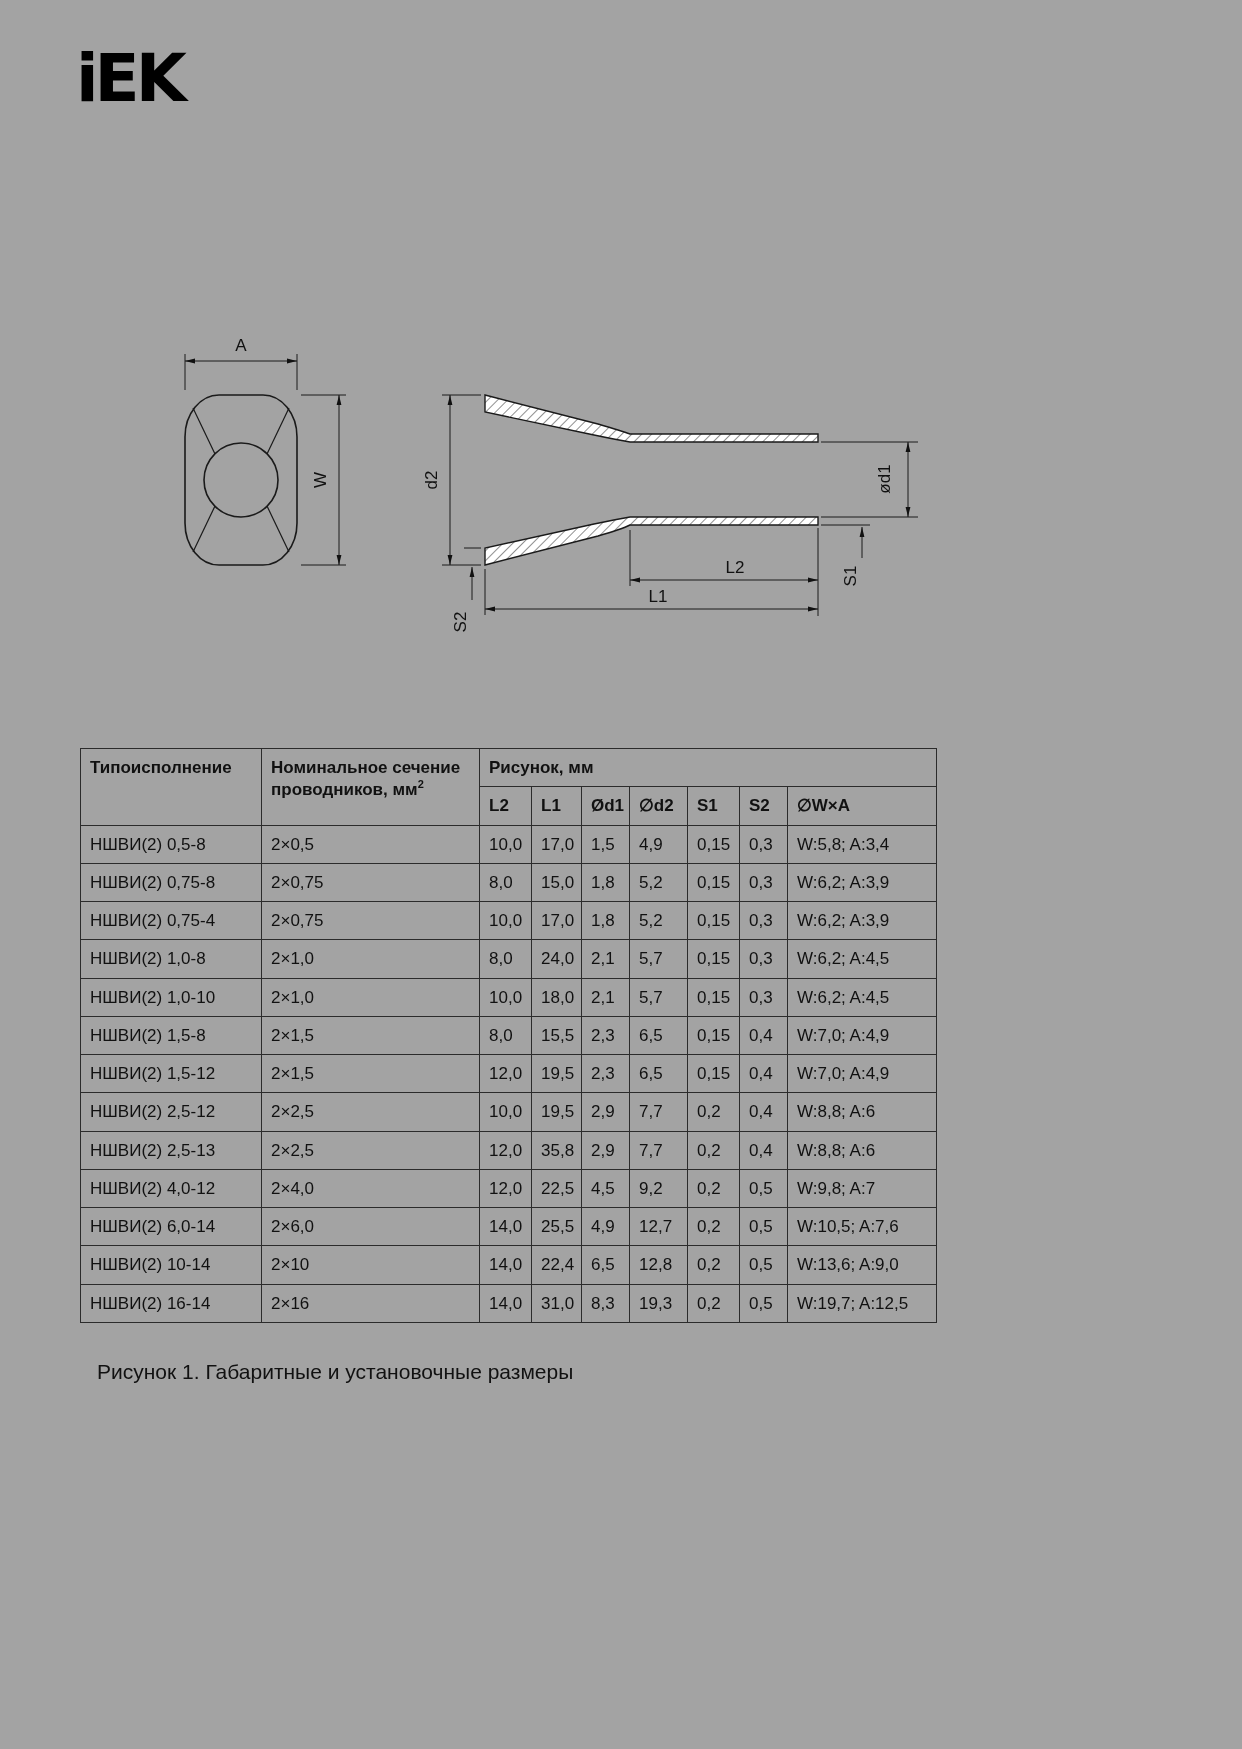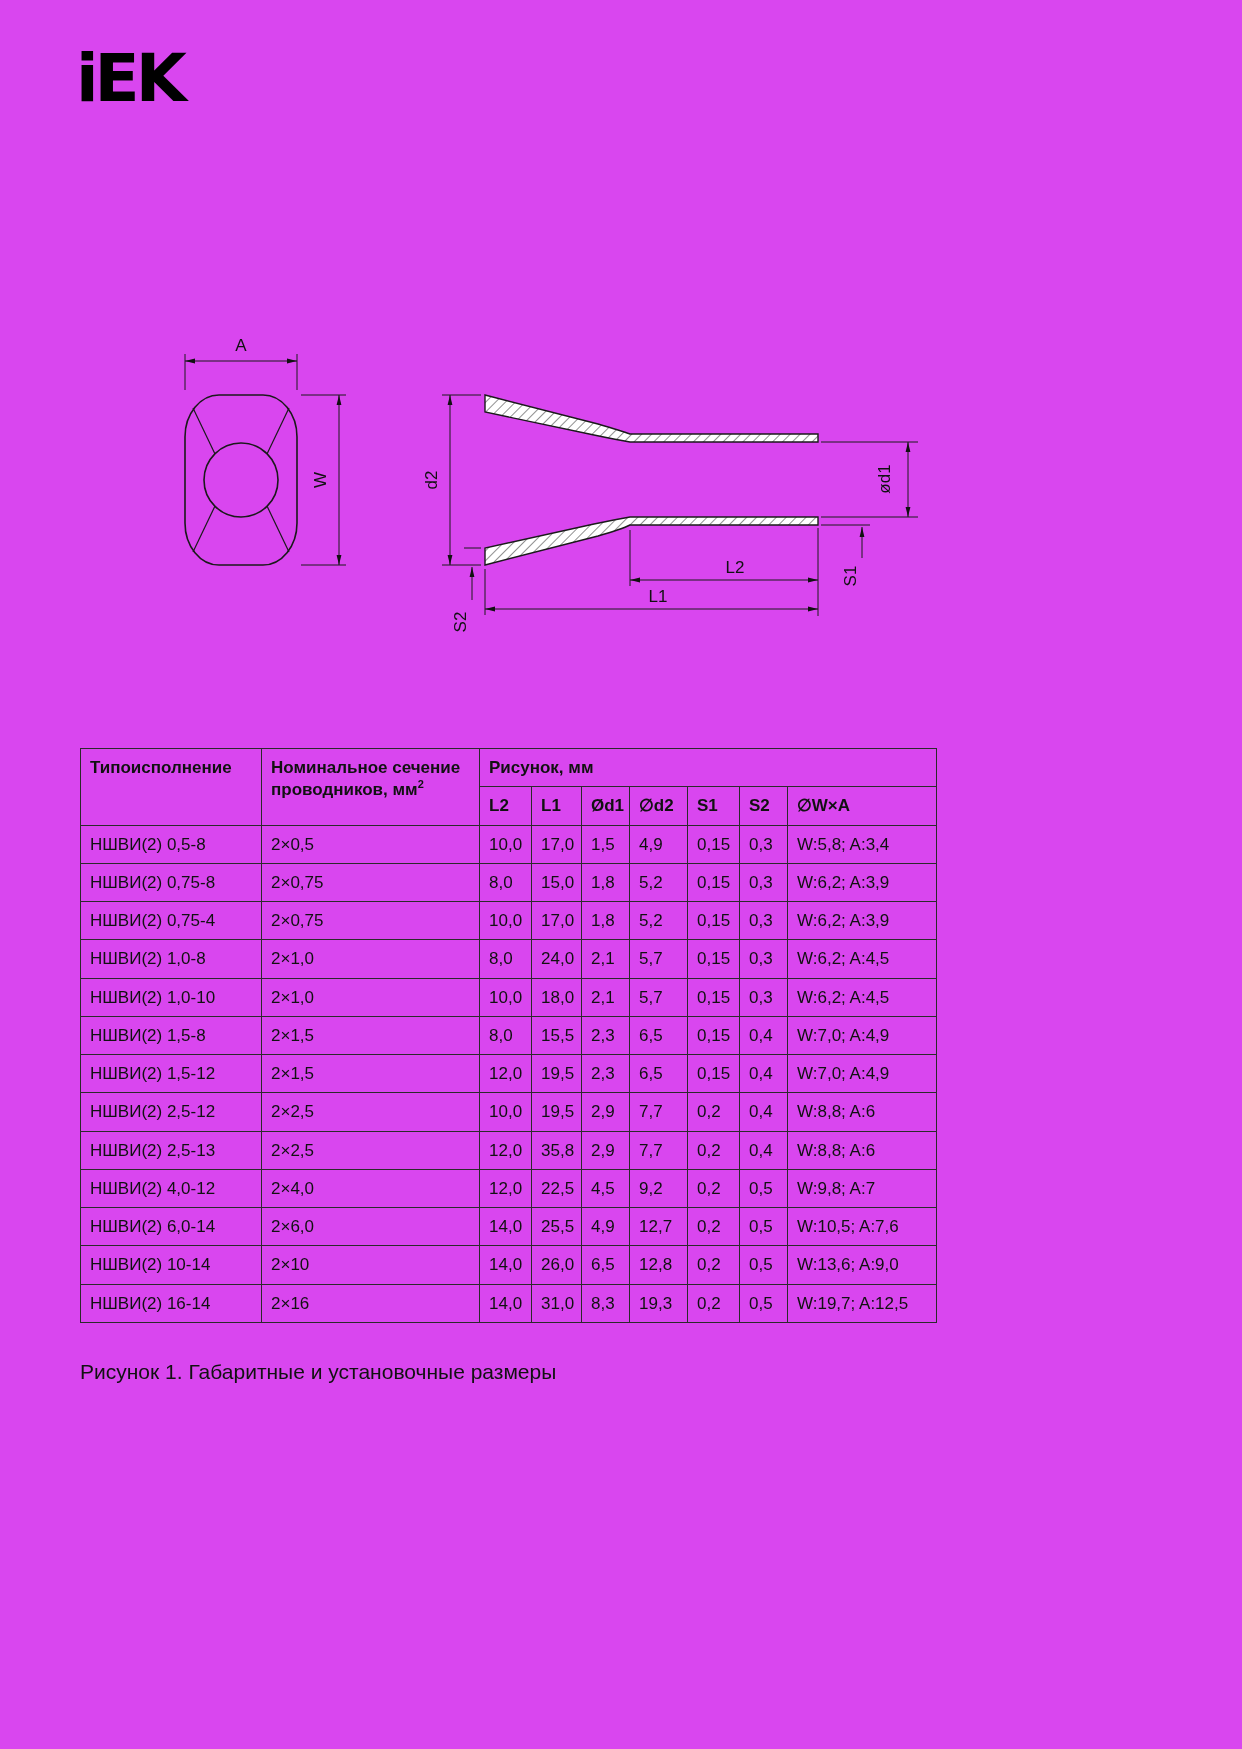--- a/index.html
+++ b/index.html
@@ -1,21 +1,21 @@
 <!DOCTYPE html>
 <html><head>
 <meta charset="utf-8">
 <style>
   * { margin:0; padding:0; box-sizing:border-box; }
   html,body { background:#ffffff; }
   body {
     width:1242px; height:1749px; position:relative;
     font-family:"Liberation Sans", sans-serif; color:#111;
   }
-  .page { position:absolute; inset:0; background:#d946ef; }
+  .page { position:absolute; inset:0; background:#a3a3a3; }
   .logo {
     position:absolute; left:76px; top:40px;
     font-family:"DejaVu Sans", sans-serif;
     font-size:66px; font-weight:bold; letter-spacing:-4px; color:#000;
   }
   .figure { position:absolute; left:80px; top:322px; }
   .oline { stroke:#1a1a1a; stroke-width:1.6; fill:none; }
   .thin  { stroke:#1a1a1a; stroke-width:1.2; fill:none; }
   .dline { stroke:#1a1a1a; stroke-width:1; fill:none; }
   .ext   { stroke:#1a1a1a; stroke-width:1; }
@@ -27,21 +27,21 @@
     border-collapse:collapse; table-layout:fixed; font-size:17px;
     line-height:1.25;
   }
   .dims-table th, .dims-table td {
     border:1px solid #2b2b2b; text-align:left; font-weight:400;
     padding:8px 6px 8px 9px; overflow:hidden; white-space:nowrap;
   }
   .dims-table thead th { vertical-align:top; white-space:normal;font-weight:bold; }
   .dims-table tbody td { vertical-align:middle; }
   .dims-table sup { font-size:11px; }
-  .caption { position:absolute; left:80px; top:1360px; font-size:21px; color:#111; }
+  .caption { position:absolute; left:97px; top:1360px; font-size:21px; color:#111; }
 </style>
 </head>
 <body>
 
 <div class="page">
 
   <div class="logo">iEK</div>
 
   <svg class="figure" width="880" height="340" viewBox="0 0 880 340" xmlns="http://www.w3.org/2000/svg">
     <defs>
@@ -255,21 +255,21 @@
           <td>4,9</td>
           <td>12,7</td>
           <td>0,2</td>
           <td>0,5</td>
           <td>W:10,5; A:7,6</td>
         </tr>
         <tr>
           <td>НШВИ(2) 10-14</td>
           <td>2×10</td>
           <td>14,0</td>
-          <td>26,0</td>
+          <td>22,4</td>
           <td>6,5</td>
           <td>12,8</td>
           <td>0,2</td>
           <td>0,5</td>
           <td>W:13,6; A:9,0</td>
         </tr>
         <tr>
           <td>НШВИ(2) 16-14</td>
           <td>2×16</td>
           <td>14,0</td>

